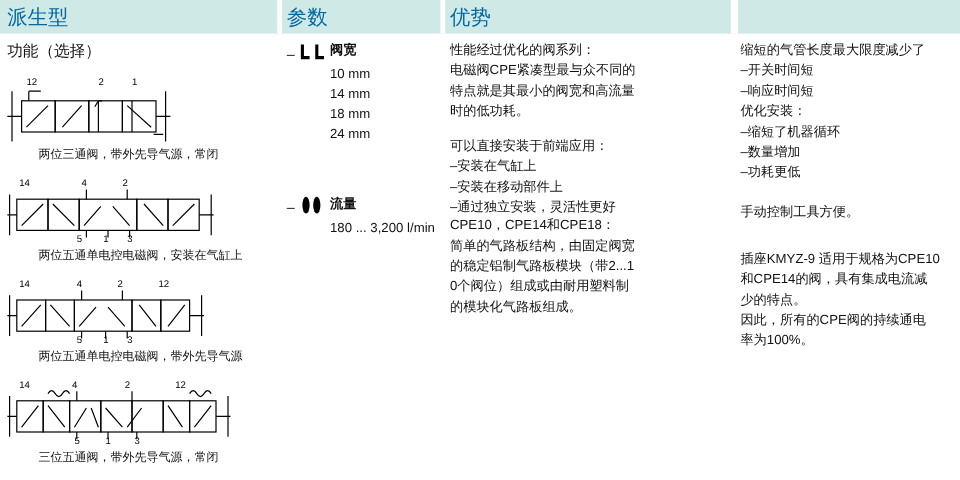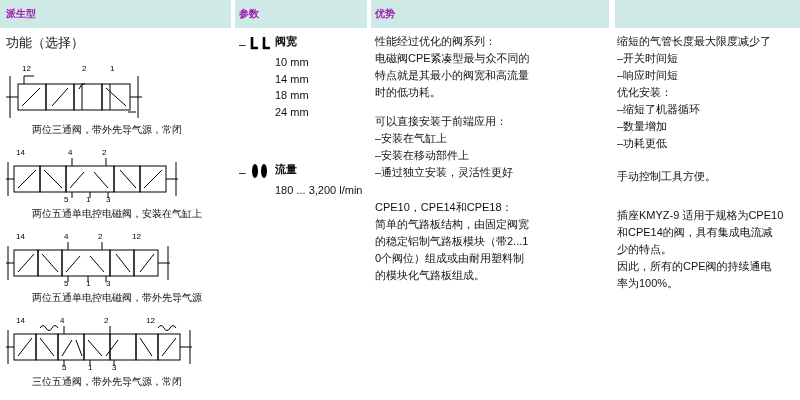--- a/index.html
+++ b/index.html
@@ -14,21 +14,21 @@
   .page{position:relative;width:800px;height:400px;}
 
   
   .hdr{
     position:absolute;top:0;left:0;width:800px;height:28px;
     background:#cfe9e7;
   }
   .hdr .cell{
     position:absolute;top:0;height:28px;
     display:flex;align-items:center;
-    font-weight:bold;font-size:10px;color:#a21caf;
+    font-weight:normal;font-size:17px;color:#0369a1;
   }
   .hdr .c0{left:6px;}
   .hdr .c1{left:239px;text-align:right;}
   .hdr .c2{left:375px;}
 
   
   .gap{position:absolute;top:0;width:4px;height:28px;background:#ffffff;}
 
   
   .col{position:absolute;top:34px;}
@@ -232,21 +232,21 @@
 
   <div class="col col2">
     <div class="tight">性能经过优化的阀系列：</div>
     <div class="tight">电磁阀CPE紧凑型最与众不同的</div>
     <div class="tight">特点就是其最小的阀宽和高流量</div>
     <div style="margin-bottom:14px;">时的低功耗。</div>
 
     <div class="tight">可以直接安装于前端应用：</div>
     <div class="tight">–安装在气缸上</div>
     <div class="tight">–安装在移动部件上</div>
-    <div style="margin-bottom:20px;">–通过独立安装，灵活性更好</div>
+    <div style="">–通过独立安装，灵活性更好</div>
 
     <div class="tight">CPE10，CPE14和CPE18：</div>
     <div class="tight">简单的气路板结构，由固定阀宽</div>
     <div class="tight">的稳定铝制气路板模块（带2...1</div>
     <div class="tight">0个阀位）组成或由耐用塑料制</div>
     <div class="tight">的模块化气路板组成。</div>
   </div>
 
   <div class="col col3">
     <div class="tight">缩短的气管长度最大限度减少了</div>

